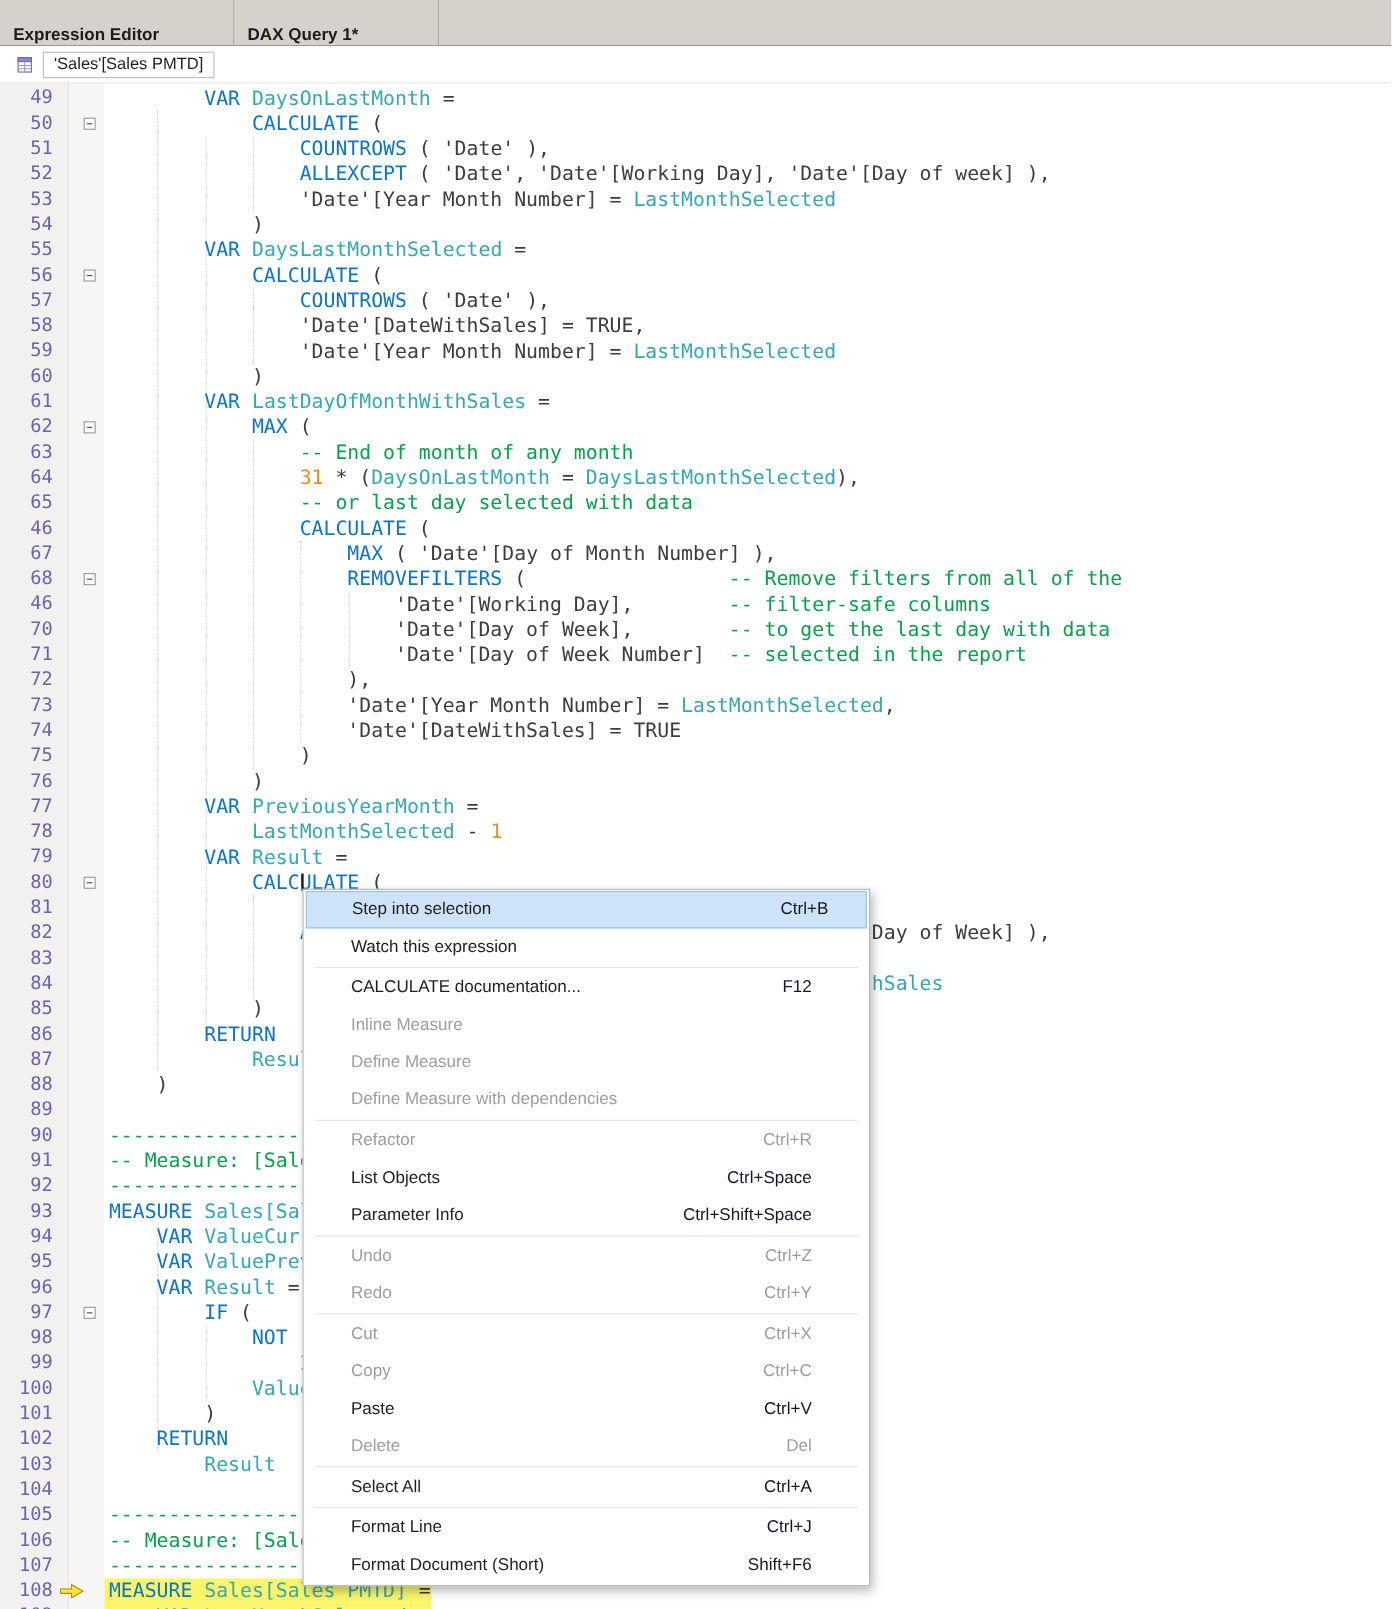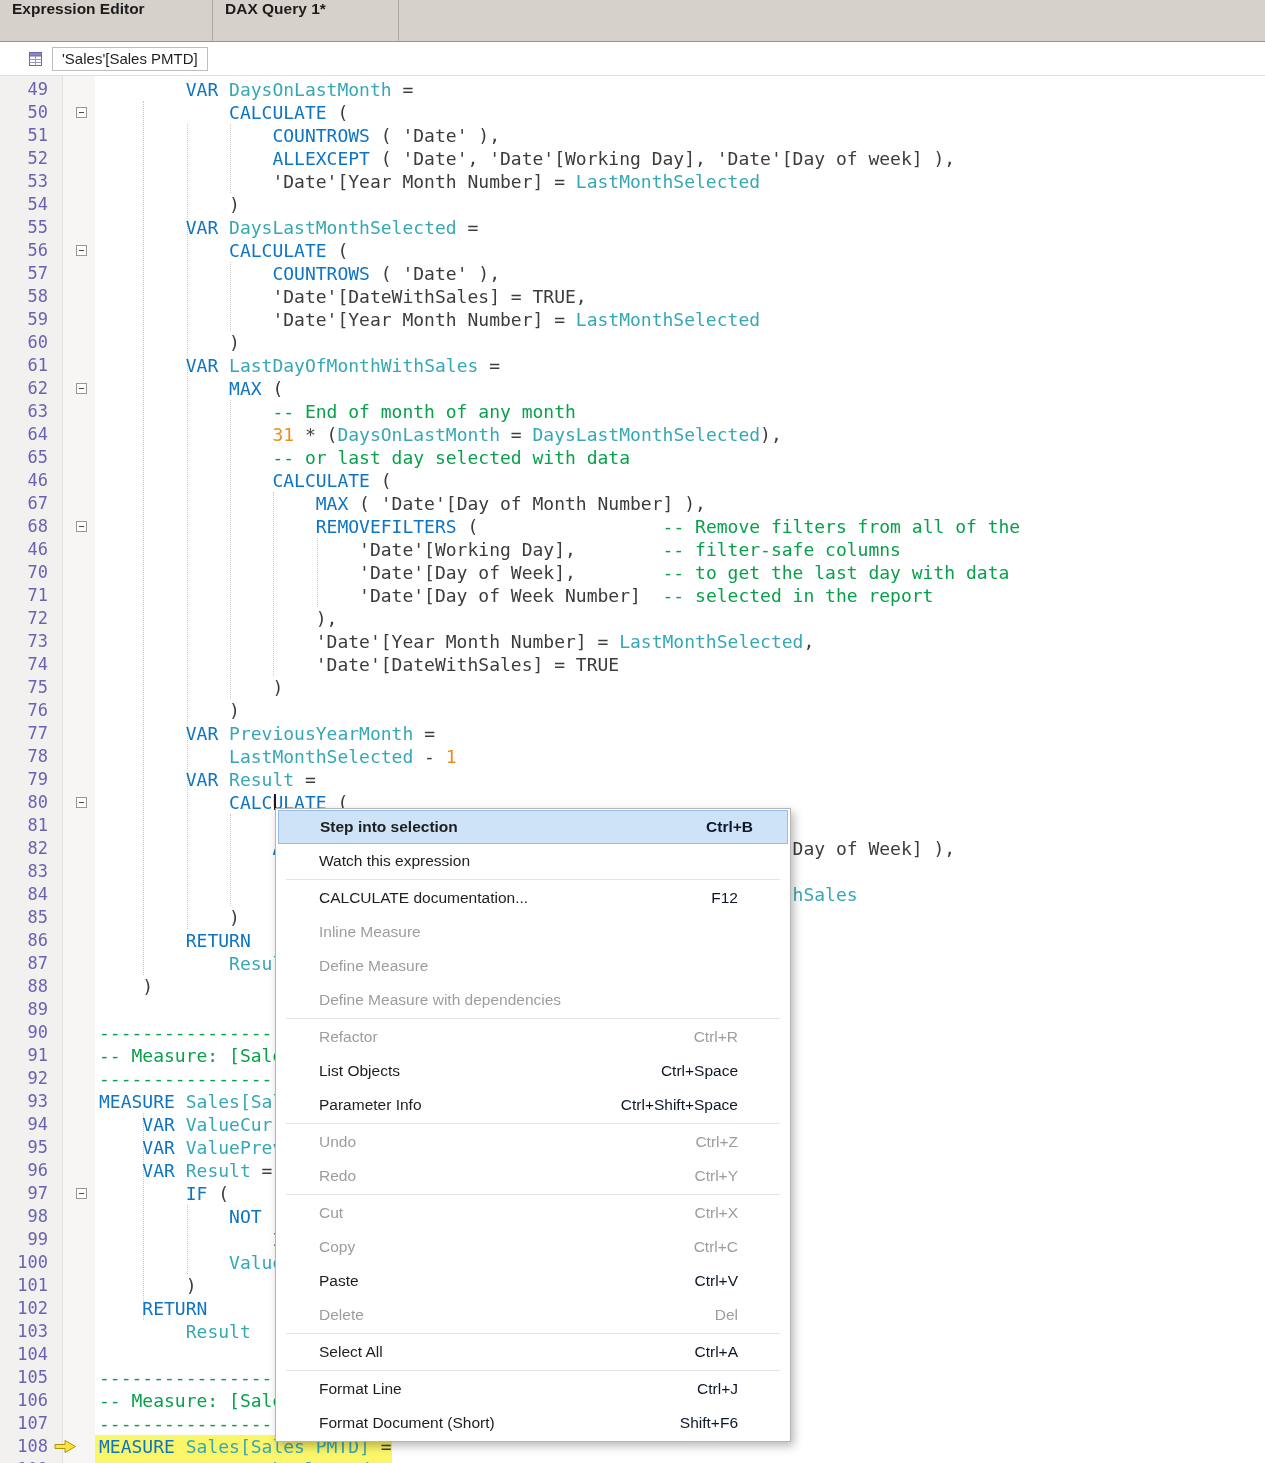--- a/index.html
+++ b/index.html
@@ -1,32 +1,32 @@
 <!DOCTYPE html>
 <html style="--k: #0e74c4; --v: #36a7b5; --c: #09a04c; --n: #ee8c1e; --t: #3c3c3c; --ln: #6a62b2; --hl: #fbf669;"><head>
 <meta charset="utf-8">
 <style>
   *{margin:0;padding:0;box-sizing:border-box}
   html,body{width:1265px;height:1463px;overflow:hidden;background:#fff;font-family:"Liberation Sans",sans-serif}
   body{position:relative}
 
   
   .tabbar{height:42px;background:#d6d2cb;display:flex;border-bottom:1px solid #99958d}
-  .tab{display:flex;align-items:flex-start;padding:0 12px;border-right:1px solid #aeaaa2;
+  .tab{display:flex;align-items:flex-end;padding:0 12px;border-right:1px solid #aeaaa2;
        font-weight:bold;font-size:15.5px;color:#1c1c1c;cursor:default}
   .tab:nth-child(1){width:213px}
   .tab:nth-child(2){width:186px}
   .tab:nth-child(3){width:191px}
   .tab.active{background:#e9e6df}
   .tab .ticons{margin-left:auto;display:flex;align-items:center;gap:9px}
   .tclose{font-size:14px;font-weight:normal;color:#3a3a3a;line-height:1}
 
   
   .pathbar{height:34px;background:#fff;border-bottom:1px solid #dedede;display:flex;align-items:center;
-           padding-left:28px;gap:8px}
+           padding-left:15px;gap:8px}
   .chip{border:1px solid #bdbdbd;padding:2px 9px 3px 9px;font-size:15px;color:#1e1e1e;background:#fff}
 
   
   .editor{position:relative;height:1387px;overflow:hidden;padding-top:2px;
     background:linear-gradient(to right,#f2f1ef 0,#f2f1ef 62px,#e3e2e0 62px,#e3e2e0 63px,
                #f7f6f4 63px,#f7f6f4 95px,#ffffff 95px)}
   .row{display:flex;height:23px;line-height:23px;position:relative;z-index:1}
   .ln{width:62px;flex:none;text-align:right;padding-right:14px;
       font:17px/23px "DejaVu Sans Mono",monospace;color:var(--ln)}
   .fold{width:33px;flex:none;position:relative}
@@ -39,21 +39,21 @@
   .caret{position:absolute;width:2px;height:16px;background:#1b1b1b;z-index:2}
   .arrow{position:absolute;left:-8px;top:4px}
 
   
   .menu{position:absolute;left:275px;top:808px;width:516px;background:#fff;border:1px solid #b5b5b5;
         box-shadow:3px 4px 9px rgba(0,0,0,.28);padding:1px 0;z-index:10}
   .mitem{height:34px;display:flex;align-items:center;padding:0 52px 0 43px;font-size:15.5px;color:#1e1e1e}
   .mitem .lab{flex:1}
   .mitem .sc{color:#0f172a}
   .mitem.dis,.mitem.dis .sc{color:#9d9d9d}
-  .mitem.bold{font-weight:bold}
+  .mitem.bold{font-weight:normal}
   .mitem.hilite{background:#cfe3f8;border:1px solid #94bfe8;margin:0 2px;padding:0 34px 0 41px}
   .msep{height:1px;background:#e4e4e4;margin:1px 10px}
 </style>
 </head>
 <body>
 
 <div class="tabbar">
     <div class="tab">
       <span>Expression Editor</span>
     </div>

